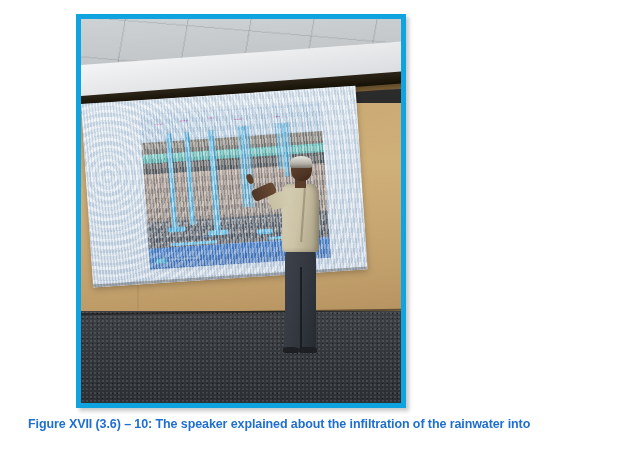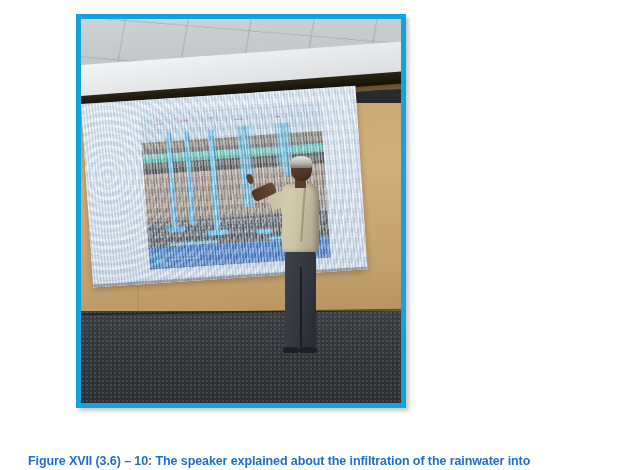--- a/index.html
+++ b/index.html
@@ -409,21 +409,21 @@
     background: #1d1f22;
     border-radius: 30% 40% 25% 25%;
   }
   .sp-shoe-l { left: 23%; width: 23%; }
   .sp-shoe-r { left: 46%; width: 26%; }
 
   
   #caption {
     position: absolute;
     left: 28px;
-    top: 453px;
+    top: 416px;
     width: 590px;
     font-size: 12.5px;
     font-weight: bold;
     color: #1f6fd0;
     line-height: 1.3;
     letter-spacing: -0.1px;
     white-space: nowrap;
   }
 </style>
 </head>

